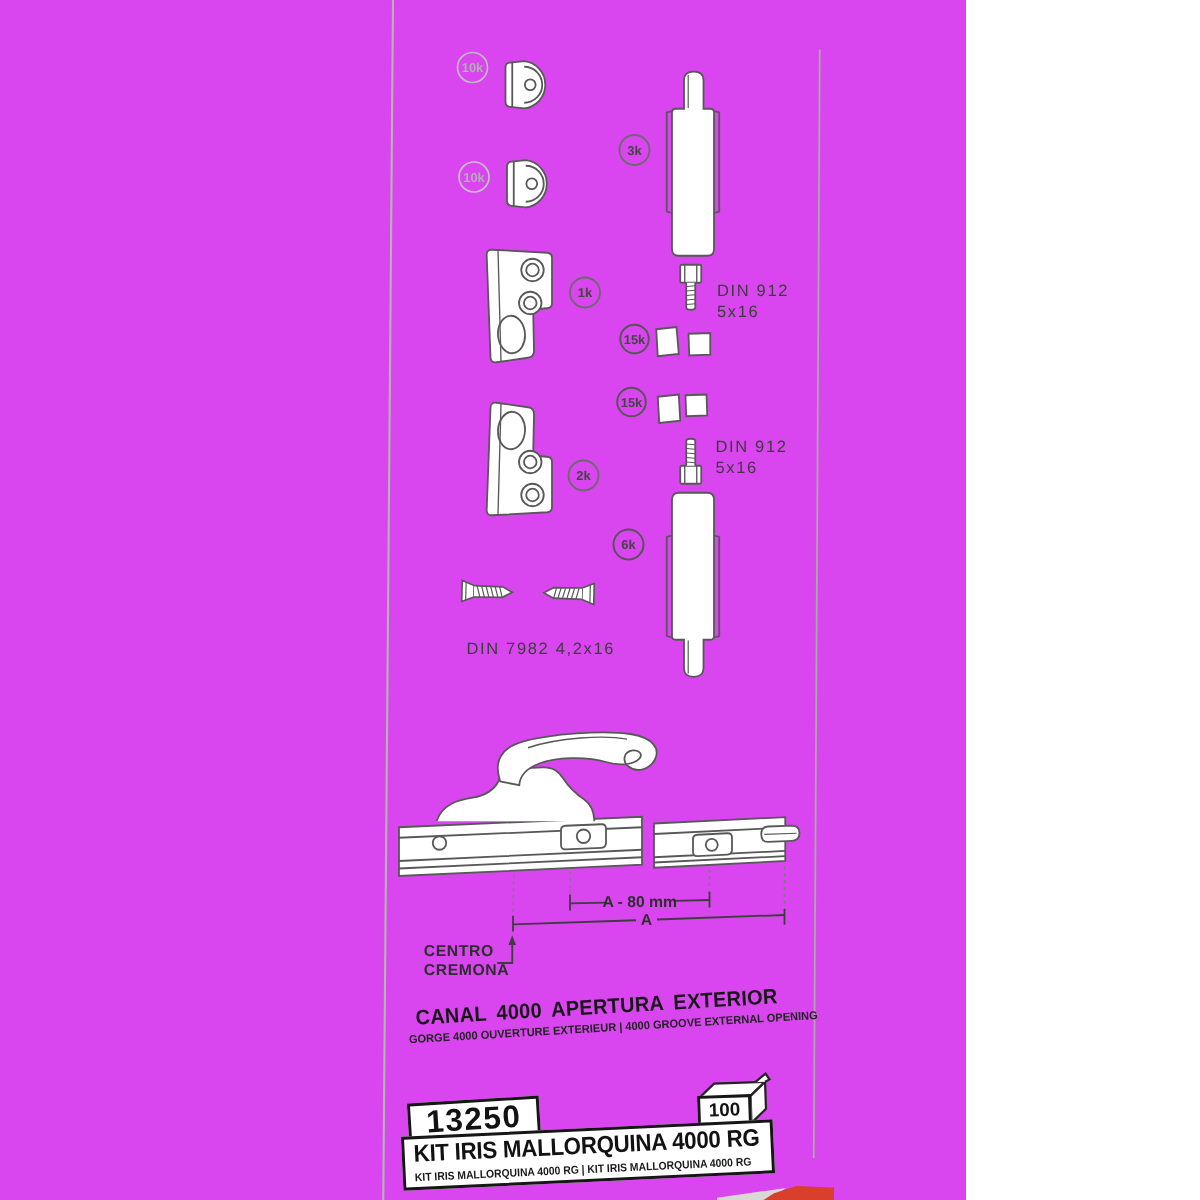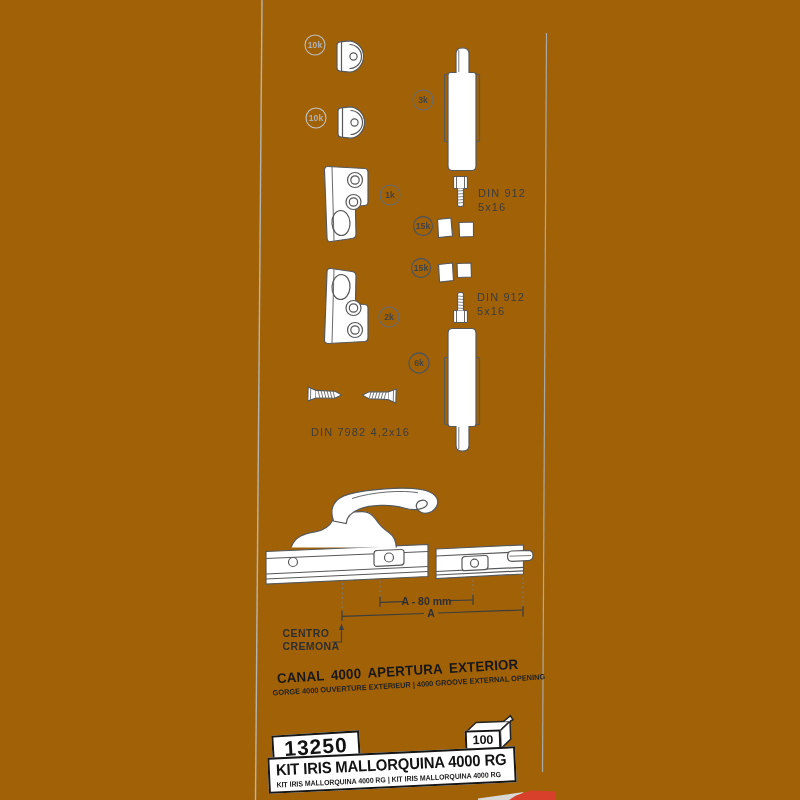--- a/index.html
+++ b/index.html
@@ -1,16 +1,16 @@
 <!DOCTYPE html>
 <html><head>
 <meta charset="utf-8">
 <style>
   html,body{margin:0;padding:0;background:#ffffff;}
-  .stage{position:relative;width:800px;height:800px;background:#a16207;overflow:hidden;
+  .stage{position:relative;width:644px;height:800px;background:#d946ef;overflow:hidden;
          font-family:"Liberation Sans",sans-serif;color:#1c1c1c;}
   .stage svg{position:absolute;left:0;top:0;}
   .svgtxt{font-family:"Liberation Sans",sans-serif;fill:#3a3a3a;}
   .din{font-size:11px;letter-spacing:1.1px;fill:#3c3c3c;}
   .dim{font-size:10.5px;font-weight:600;fill:#2e2e2e;}
   .ref{font-size:10.5px;font-weight:600;letter-spacing:.4px;fill:#2e2e2e;}
   .plbl{font-size:8.6px;font-weight:bold;fill:#444;}
   .plbl.faded{fill:#b0b0b0;}
   .titleblock{position:absolute;left:268px;top:663px;width:260px;text-align:center;
               transform:rotate(-3.4deg);}

